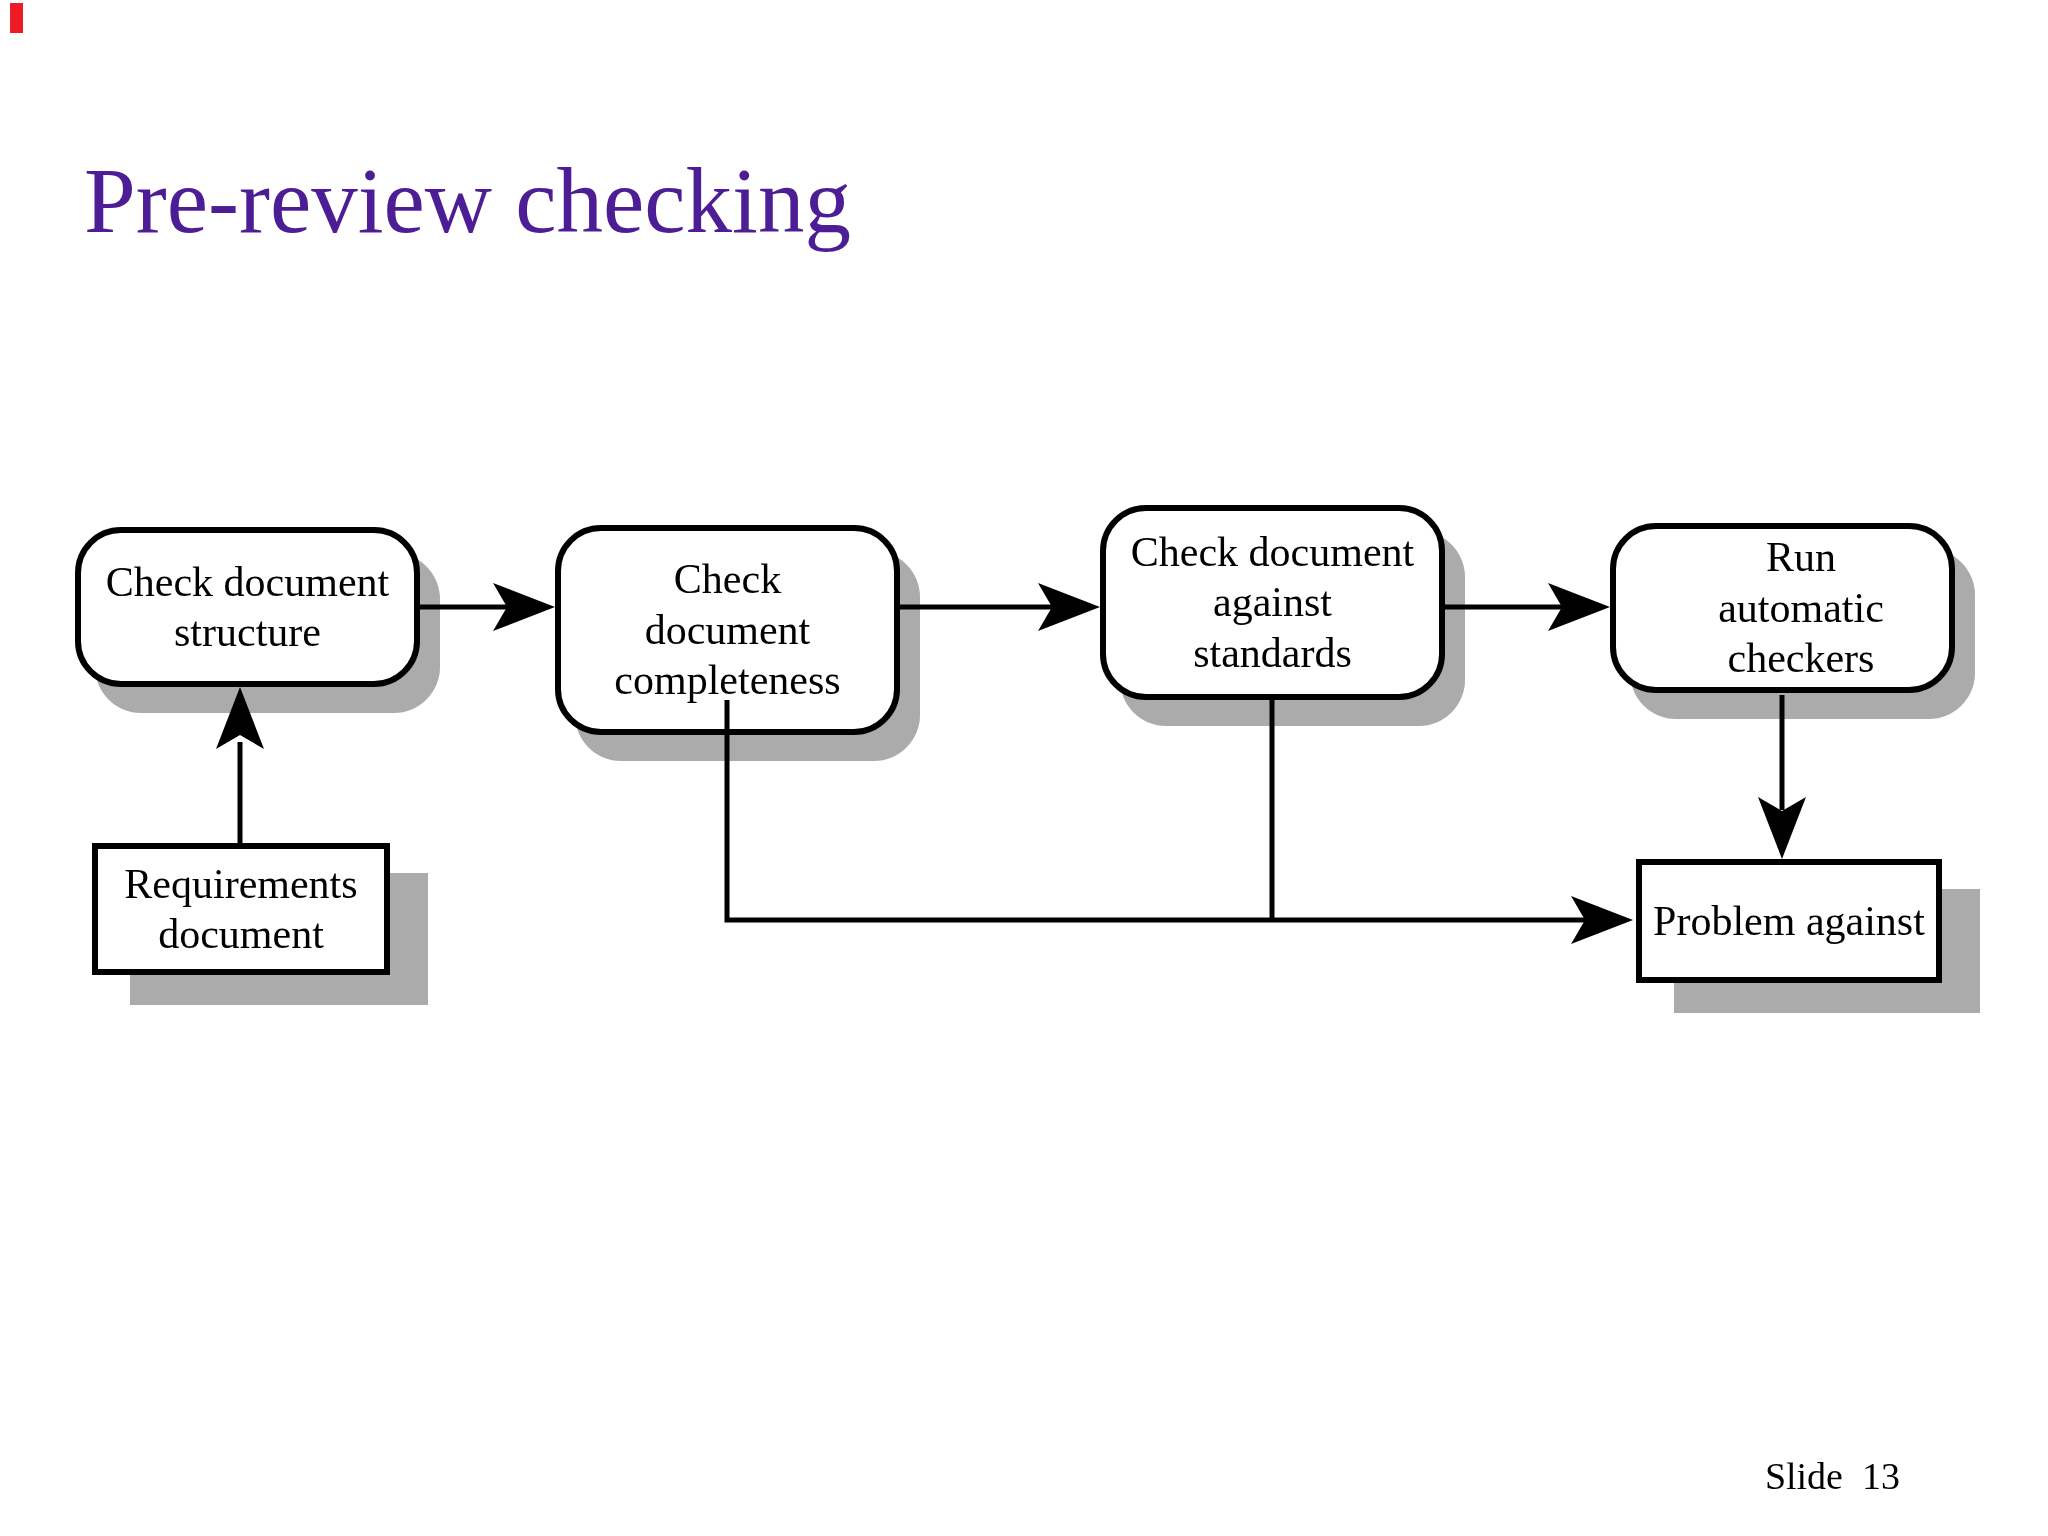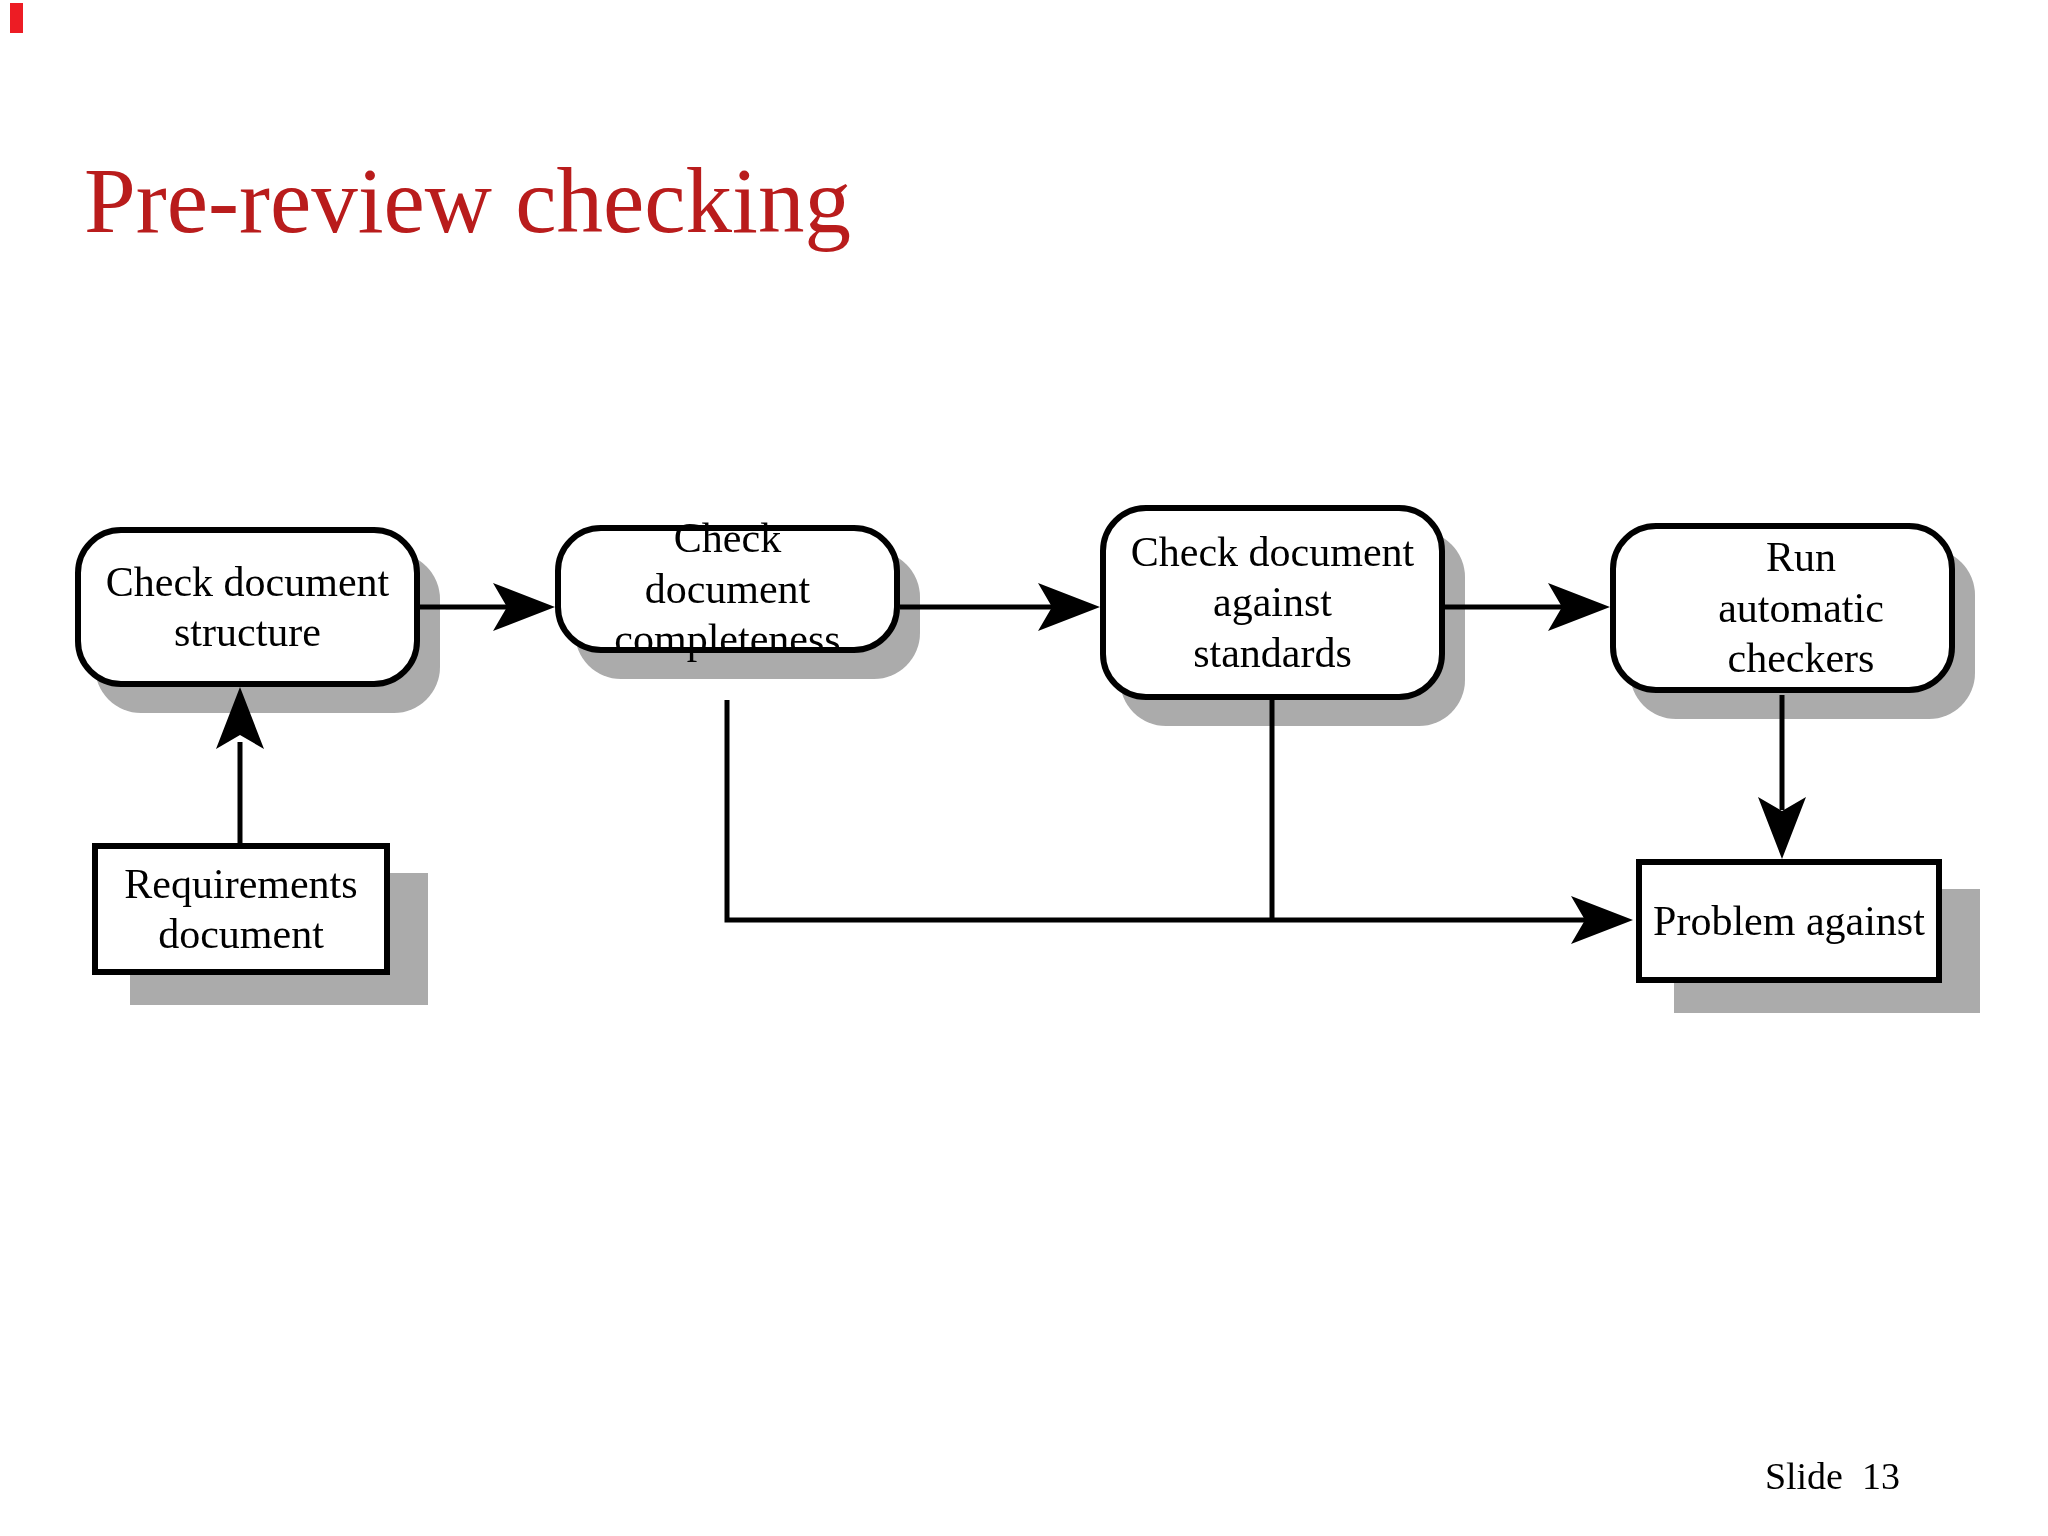--- a/index.html
+++ b/index.html
@@ -5,32 +5,32 @@
   html,body{margin:0;padding:0;background:#fff;}
   #slide{
     position:relative;width:2048px;height:1536px;background:#ffffff;
     font-family:"Liberation Serif","DejaVu Serif",serif;overflow:hidden;
   }
   .red-mark{
     position:absolute;left:10px;top:3px;width:13px;height:30px;background:#ed1c24;
   }
   .title{
     position:absolute;left:84px;top:150px;
-    font-size:93px;line-height:1.1;color:#b91c1c;white-space:pre;
+    font-size:93px;line-height:1.1;color:#4c1d95;white-space:pre;
   }
   .node{
     position:absolute;background:#ffffff;border:6px solid #000000;
     display:flex;align-items:center;justify-content:center;text-align:center;
     font-size:42px;line-height:1.2;color:#000000;box-sizing:border-box;
   }
   .node .lbl{white-space:pre-line;}
   .step{border-radius:46px;box-shadow:20px 26px 0 0 #ababab;}
   .doc{border-radius:0;box-shadow:38px 30px 0 0 #ababab;}
   .step1{left:75px;top:527px;width:345px;height:160px;}
-  .step2{left:555px;top:525px;width:345px;height:128px;}
+  .step2{left:555px;top:525px;width:345px;height:210px;}
   .step3{left:1100px;top:505px;width:345px;height:195px;}
   .step4{left:1610px;top:523px;width:345px;height:170px;padding-left:37px;}
   .doc-req{left:92px;top:843px;width:298px;height:132px;}
   .doc-prob{left:1636px;top:859px;width:306px;height:124px;}
   .connectors{position:absolute;left:0;top:0;width:2048px;height:1536px;pointer-events:none;}
   .slide-number{
     position:absolute;right:148px;top:1454px;font-size:38px;color:#000;white-space:pre;
   }
 </style>
 </head>

